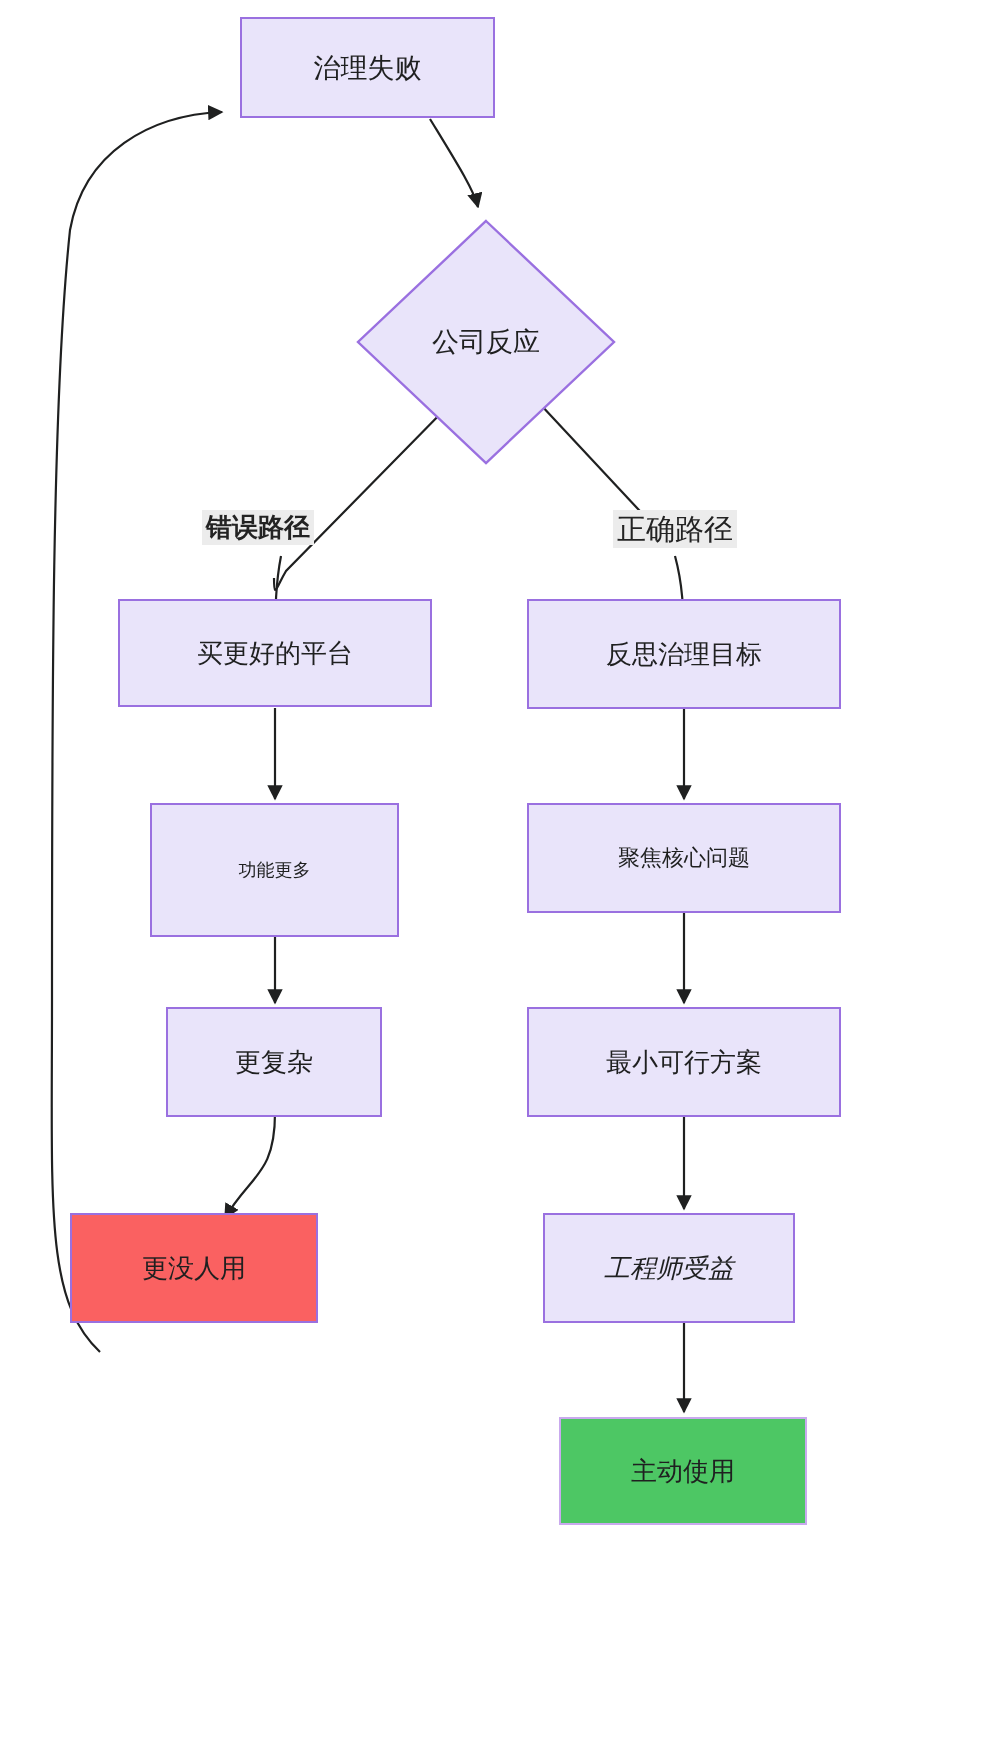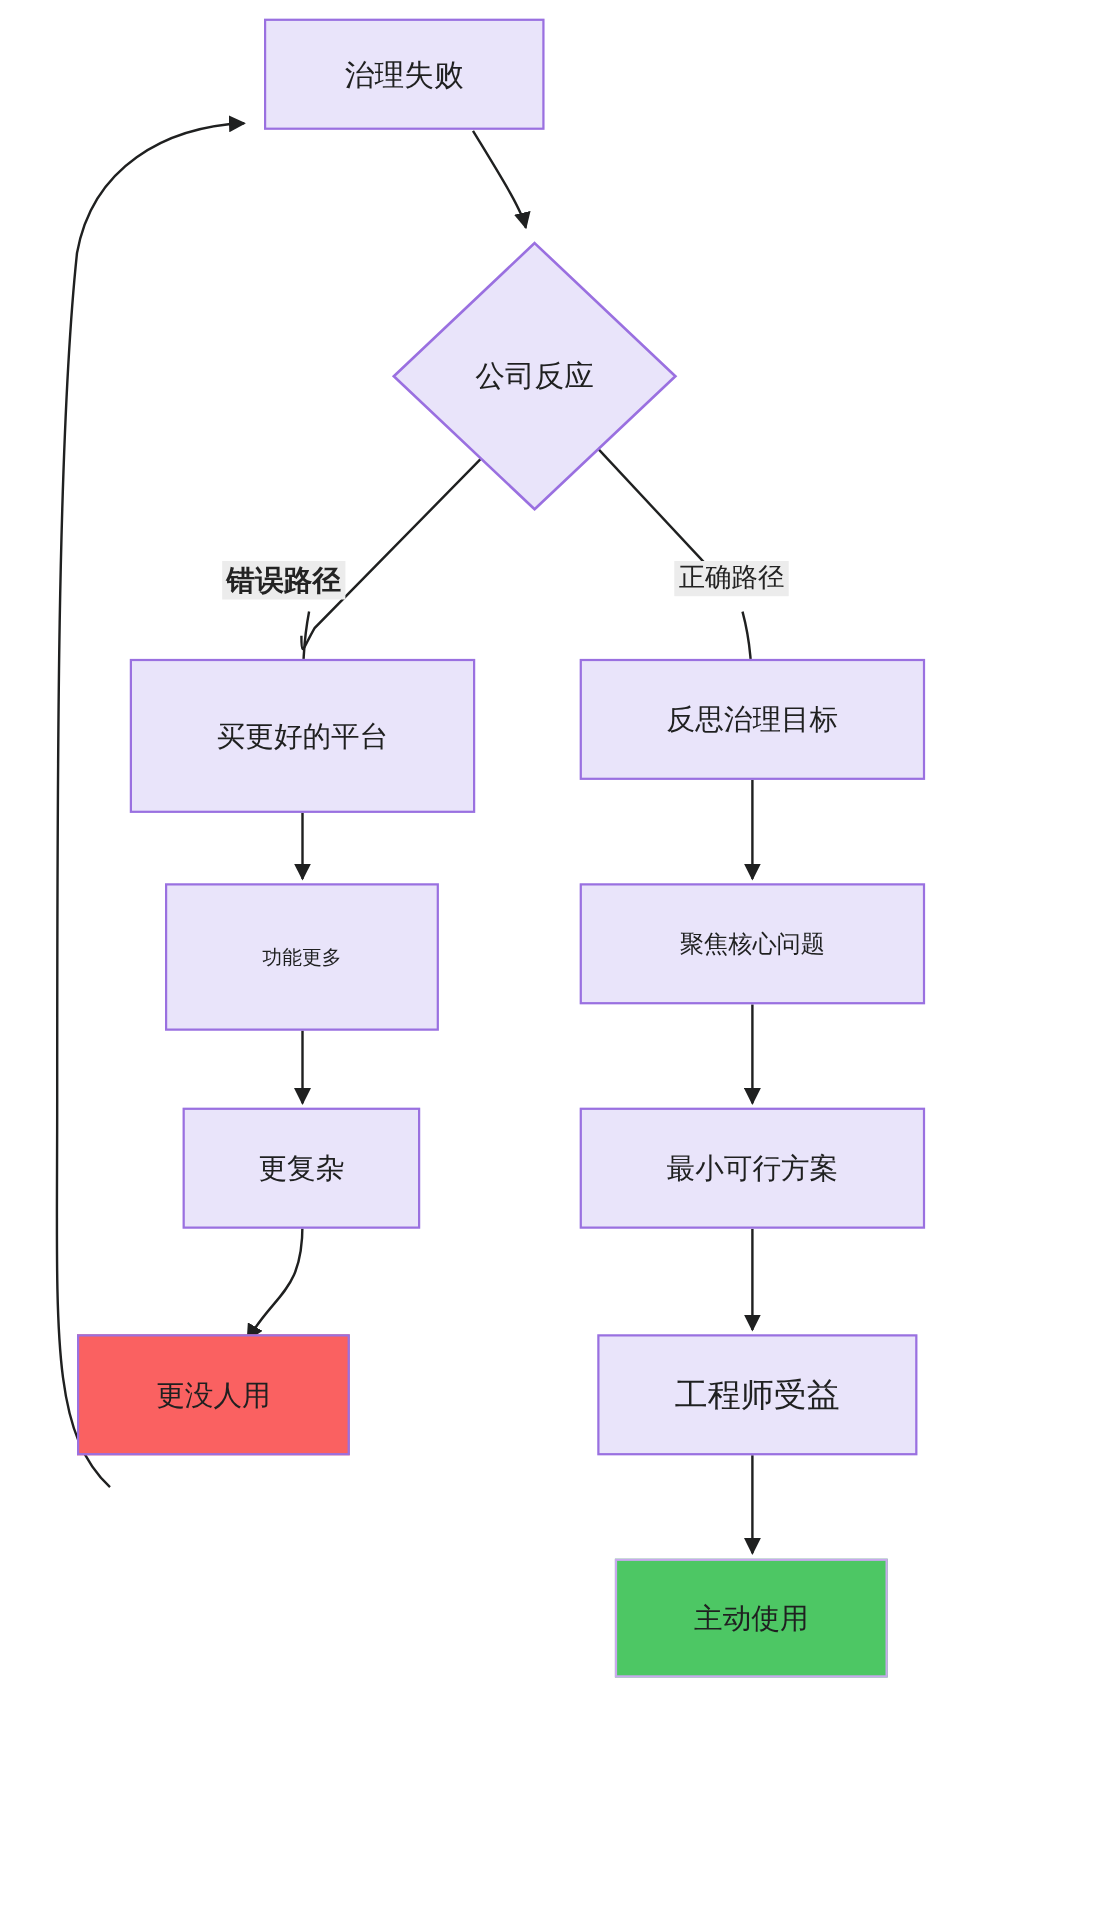--- a/index.html
+++ b/index.html
@@ -67,25 +67,25 @@
     </svg>
     <div class="diamond-label" style="font-size:27px;">
       <span>公司反应</span>
     </div>
   </div>
 
   <div class="edge-label" style="left:202px;top:510px;font-size:26px;font-weight:bold;">
     <span>错误路径</span>
   </div>
 
-  <div class="edge-label" style="left:613px;top:510px;font-size:24px;">
+  <div class="edge-label" style="left:613px;top:510px;font-size:29px;">
     <span>正确路径</span>
   </div>
 
-  <div class="node proc" style="left:118px;top:599px;width:314px;height:140px;font-size:26px;">
+  <div class="node proc" style="left:118px;top:599px;width:314px;height:108px;font-size:26px;">
     <span>买更好的平台</span>
   </div>
 
   <div class="node proc" style="left:150px;top:803px;width:249px;height:134px;font-size:18px;">
     <span>功能更多</span>
   </div>
 
   <div class="node proc" style="left:166px;top:1007px;width:216px;height:110px;font-size:26px;">
     <span>更复杂</span>
   </div>
@@ -99,21 +99,21 @@
   </div>
 
   <div class="node proc" style="left:527px;top:803px;width:314px;height:110px;font-size:22px;">
     <span>聚焦核心问题</span>
   </div>
 
   <div class="node proc" style="left:527px;top:1007px;width:314px;height:110px;font-size:26px;">
     <span>最小可行方案</span>
   </div>
 
-  <div class="node proc" style="left:543px;top:1213px;width:291px;height:110px;font-size:30px;">
+  <div class="node proc" style="left:543px;top:1213px;width:252px;height:110px;font-size:26px;font-style:italic;">
     <span>工程师受益</span>
   </div>
 
   <div class="node term-good" style="left:559px;top:1417px;width:248px;height:108px;font-size:26px;justify-content:center;">
     <span>主动使用</span>
   </div>
 
 </div>
 
 </body></html>

